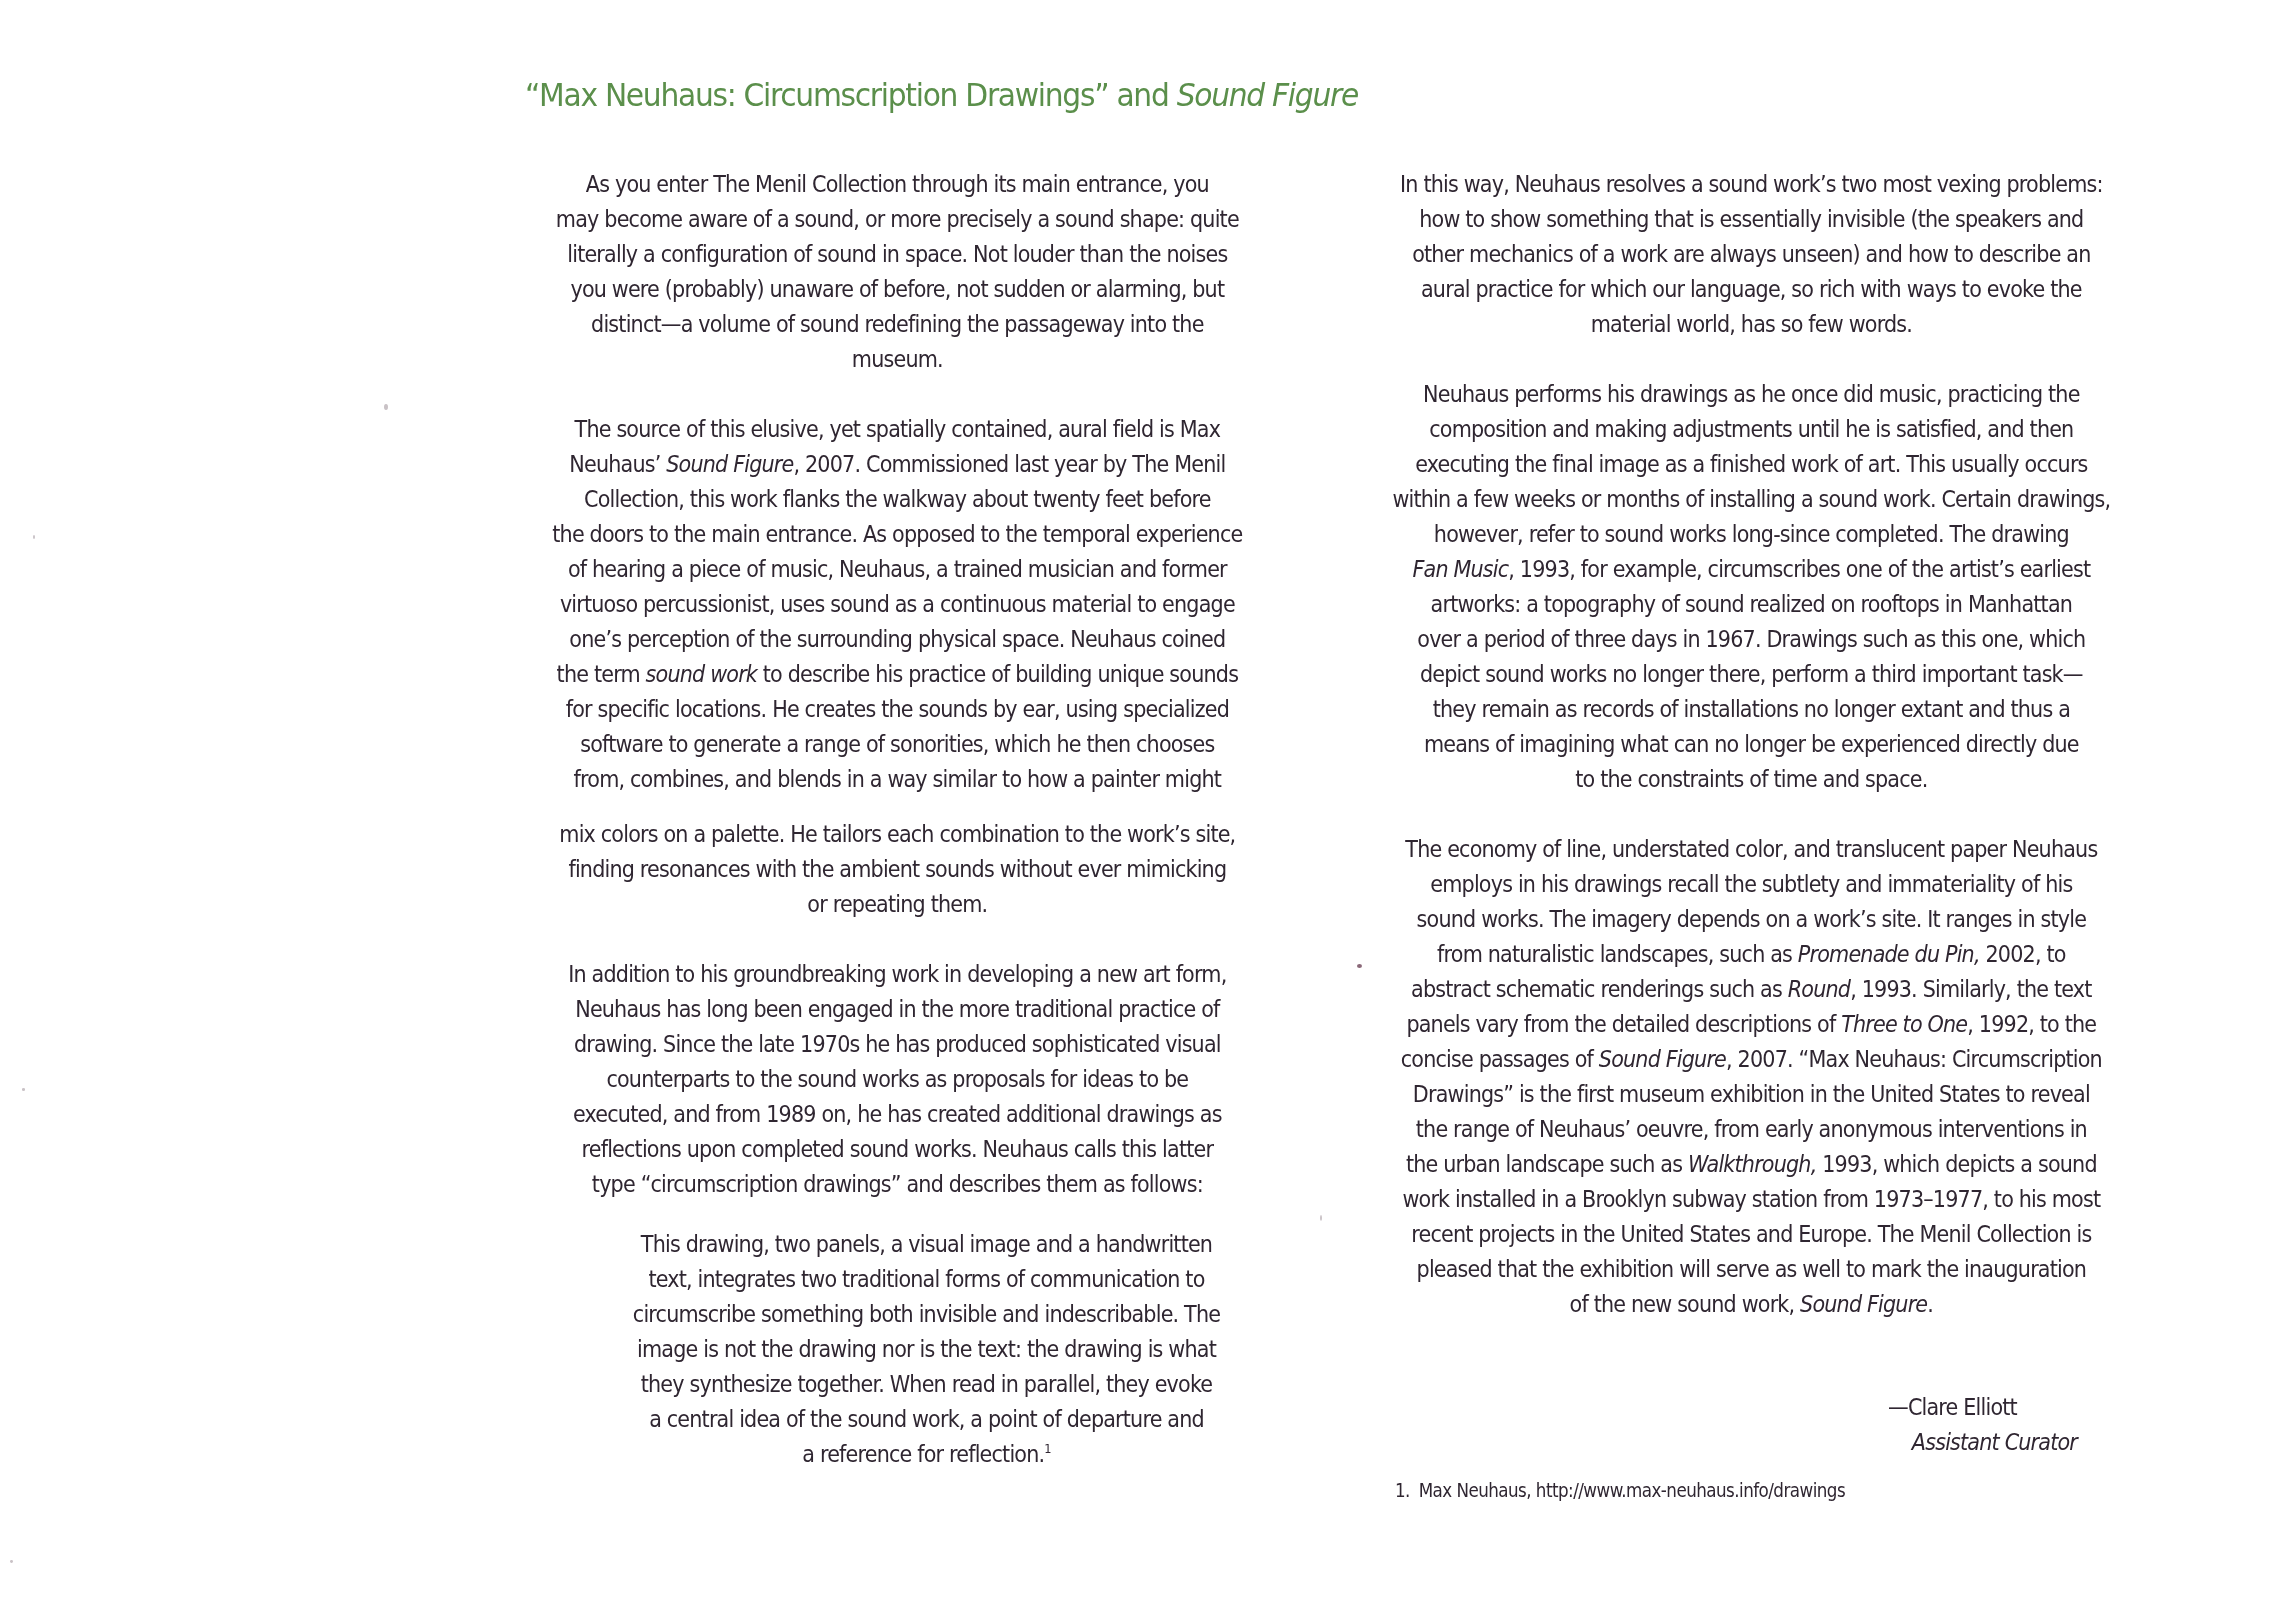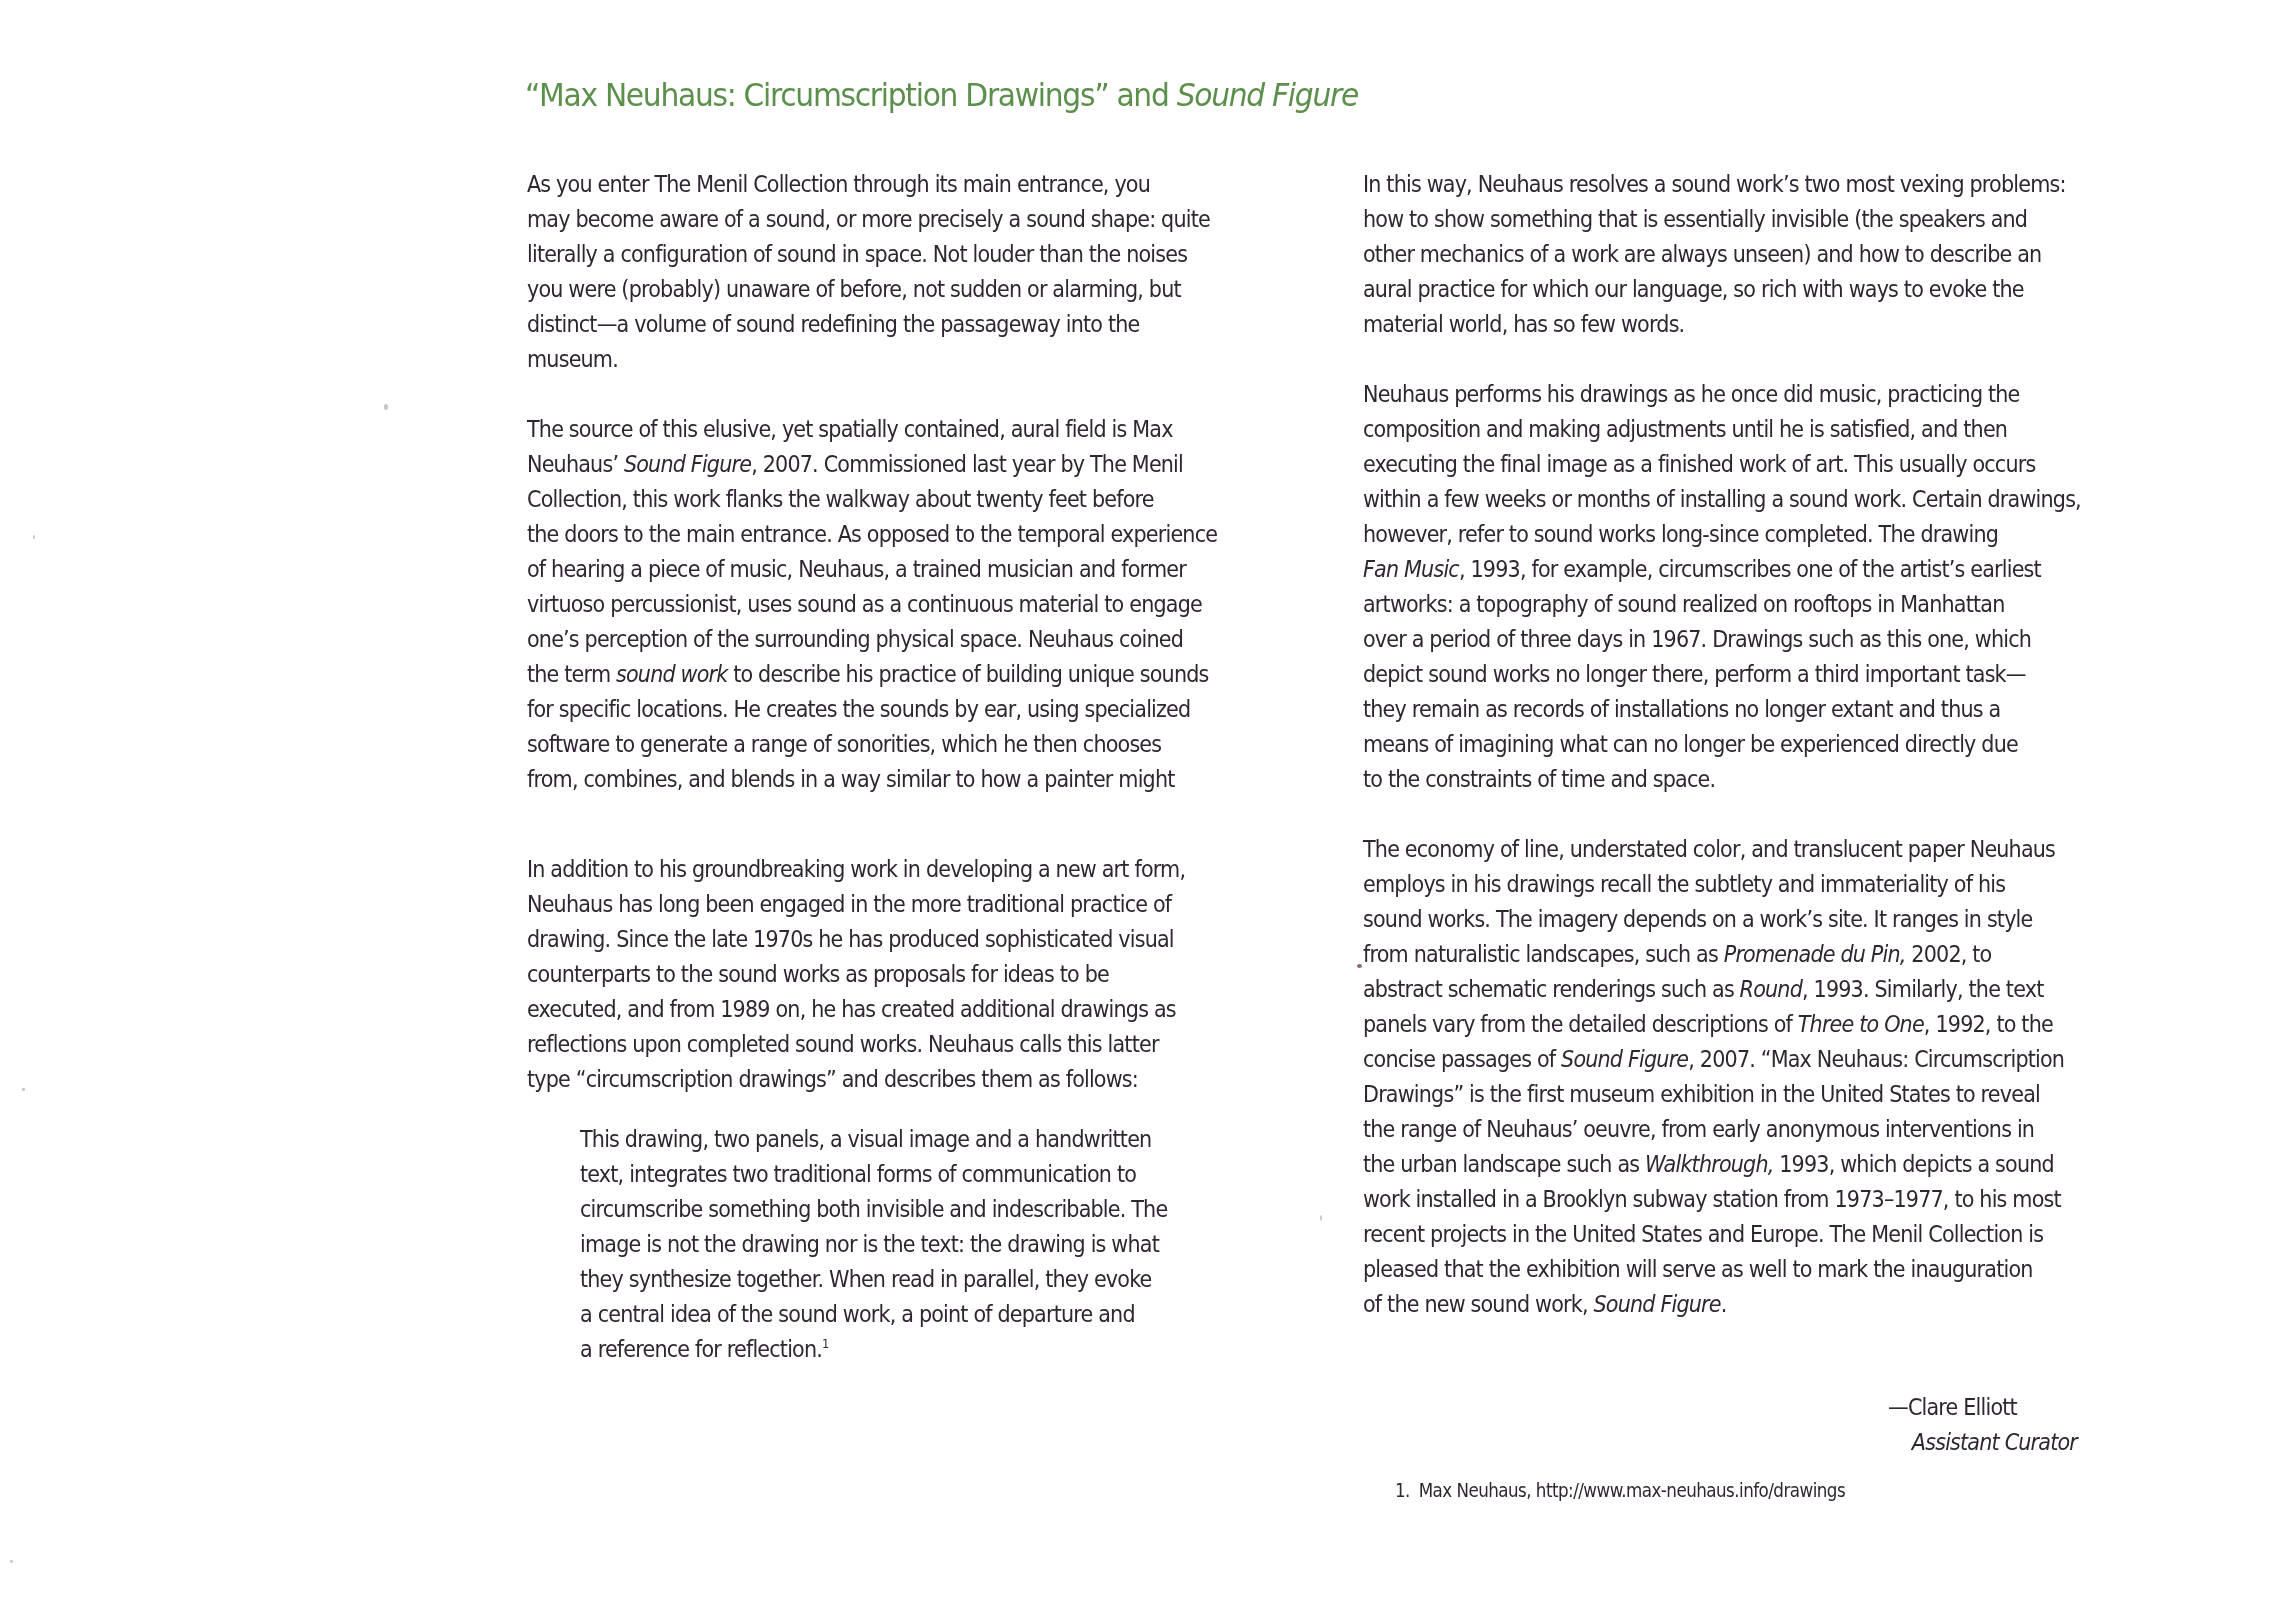--- a/index.html
+++ b/index.html
@@ -26,20 +26,21 @@
     color: #5b8f4b;
     letter-spacing: -1.4px;
     white-space: nowrap;
     transform: scaleX(0.93);
     transform-origin: left top;
   }
   .title em { font-style: italic; }
   .col {
     position: absolute;
     top: 167px;
+    text-align: center;
   }
   .col-left { left: 527px; width: 823px; }
   .col-right { left: 1363px; width: 863px; }
   .line {
     display: block;
     height: 35px;
     line-height: 35px;
     font-size: 23px;
     white-space: nowrap;
     letter-spacing: -0.9px;
@@ -116,20 +117,25 @@
     <span class="line">the doors to the main entrance. As opposed to the temporal experience</span>
     <span class="line">of hearing a piece of music, Neuhaus, a trained musician and former</span>
     <span class="line">virtuoso percussionist, uses sound as a continuous material to engage</span>
     <span class="line">one’s perception of the surrounding physical space. Neuhaus coined</span>
     <span class="line"><span>the term </span><em>sound work</em><span> to describe his practice of building unique sounds</span></span>
     <span class="line">for specific locations. He creates the sounds by ear, using specialized</span>
     <span class="line">software to generate a range of sonorities, which he then chooses</span>
     <span class="line">from, combines, and blends in a way similar to how a painter might</span>
   </div>
   <div class="gap-break"></div>
+  <div>
+    <span class="line">mix colors on a palette. He tailors each combination to the work’s site,</span>
+    <span class="line">finding resonances with the ambient sounds without ever mimicking</span>
+    <span class="line">or repeating them.</span>
+  </div>
   <div class="gap"></div>
   <div>
     <span class="line">In addition to his groundbreaking work in developing a new art form,</span>
     <span class="line">Neuhaus has long been engaged in the more traditional practice of</span>
     <span class="line">drawing. Since the late 1970s he has produced sophisticated visual</span>
     <span class="line">counterparts to the sound works as proposals for ideas to be</span>
     <span class="line">executed, and from 1989 on, he has created additional drawings as</span>
     <span class="line">reflections upon completed sound works. Neuhaus calls this latter</span>
     <span class="line">type “circumscription drawings” and describes them as follows:</span>
   </div>

